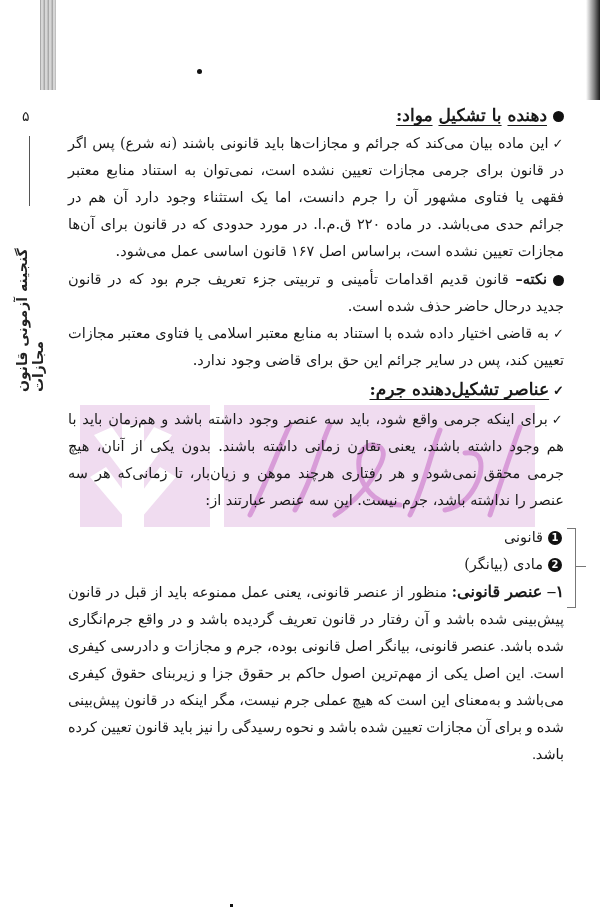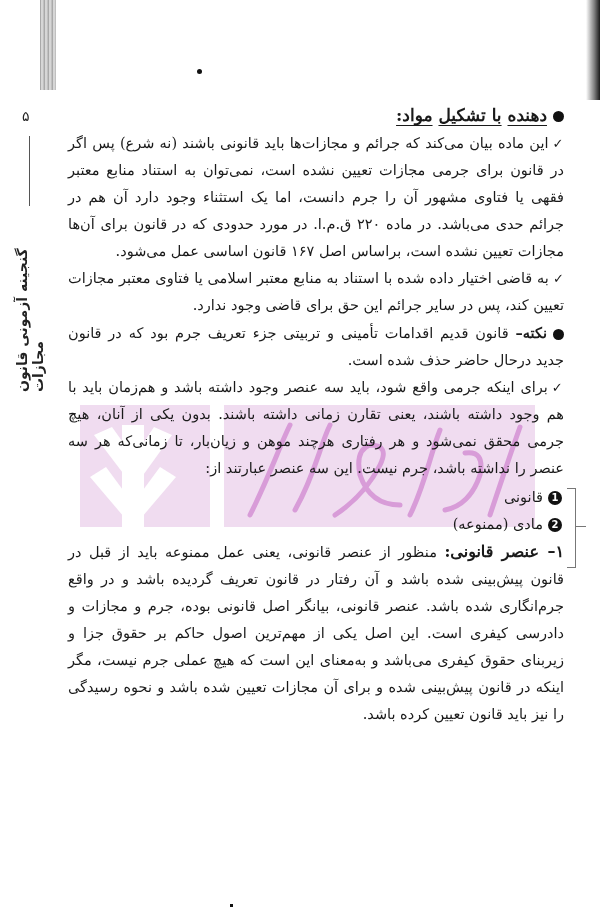--- a/index.html
+++ b/index.html
@@ -48,33 +48,33 @@
       direction: rtl; text-align: justify; z-index: 1;
       font-size: 14.5px; line-height: 27px;
     }
     .content p { margin: 0; }
     .h-bullet { font-weight: bold; font-size: 17px; line-height: 30px; }
     .h-bullet .u { text-decoration: underline; text-underline-offset: 4px; margin-top: 25px; }
     .bullet-dot { display: inline-block; width: 11px; height: 11px; border-radius: 50%; background: #111; margin-left: 6px; vertical-align: middle; }
     .check { margin-left: 4px; font-size: 13px; }
     .bold { font-weight: bold; }
 
-    .elements-list { position: relative; margin-top: 2px; padding-right: 2px; }
+    .elements-list { position: relative; margin-top: 10px; padding-right: 2px; }
     .elements-list .li { line-height: 27px; }
     .num-badge {
       display: inline-block; width: 14px; height: 14px; border-radius: 50%;
       background: #111; color: #fff; font-size: 10px; line-height: 14px; text-align: center;
       font-family: "DejaVu Sans", sans-serif; font-weight: bold; margin-left: 5px; vertical-align: middle;
     }
     .bracket {
       position: absolute; right: -12px; top: 4px; width: 8px; height: 78px;
       border-right: 1px solid #777; border-top: 1px solid #777; border-bottom: 1px solid #777;
     }
     .bracket-tick { position: absolute; right: -22px; top: 42px; width: 10px; height: 1px; background: #777; }
-    .section-1 { margin-top: 6px; }
+    .section-1 { margin-top: 6px; font-family: Liberation Serif, serif; }
   </style>
 </head>
 <body>
 
 <div class="scan-edge-left"></div>
 <div class="scan-edge-right"></div>
 <div class="dot-top"></div>
 <div class="dot-bottom"></div>
 
 <div class="running-head">
@@ -110,40 +110,43 @@
 
   <p class="h-bullet">
     <span class="bullet-dot"></span><span class="u">دهنده</span> <span class="u">با تشکیل</span> <span class="u">مواد:</span>
   </p>
 
   <p>
     <span class="check">✓</span><span>این ماده بیان می‌کند که جرائم و مجازات‌ها باید قانونی باشند (نه شرع) پس اگر در قانون برای جرمی مجازات تعیین نشده است، نمی‌توان به استناد منابع معتبر فقهی یا فتاوی مشهور آن را جرم دانست، اما یک استثناء وجود دارد آن هم در جرائم حدی می‌باشد. در ماده ۲۲۰ ق.م.ا. در مورد حدودی که در قانون برای آن‌ها مجازات تعیین نشده است، براساس اصل ۱۶۷ قانون اساسی عمل می‌شود.</span>
   </p>
 
   <p>
+    <span class="bullet-dot"></span><span class="bold">نکته–</span> <span>قانون قدیم اقدامات تأمینی و تربیتی جزء تعریف جرم بود که در قانون جدید درحال حاضر حذف شده است.</span>
+  </p>
+
+  <p>
     <span class="check">✓</span><span>به قاضی اختیار داده شده با استناد به منابع معتبر اسلامی یا فتاوی معتبر مجازات تعیین کند، پس در سایر جرائم این حق برای قاضی وجود ندارد.</span>
   </p>
 
-  <p>
-    <span class="bullet-dot"></span><span class="bold">نکته–</span> <span>قانون قدیم اقدامات تأمینی و تربیتی جزء تعریف جرم بود که در قانون جدید درحال حاضر حذف شده است.</span>
+  <p class="h-bullet">
+    <span class="check">✓</span><span class="u">عناصر تشکیل‌دهنده جرم:</span>
   </p>
-
 
   <p>
     <span class="check">✓</span><span>برای اینکه جرمی واقع شود، باید سه عنصر وجود داشته باشد و هم‌زمان باید با هم وجود داشته باشند، یعنی تقارن زمانی داشته باشند. بدون یکی از آنان، هیچ جرمی محقق نمی‌شود و هر رفتاری هرچند موهن و زیان‌بار، تا زمانی‌که هر سه عنصر را نداشته باشد، جرم نیست. این سه عنصر عبارتند از:</span>
   </p>
 
   <div class="elements-list">
     <div class="bracket"></div>
     <div class="bracket-tick"></div>
     <div class="li">
       <span class="num-badge">1</span><span>قانونی</span>
     </div>
     <div class="li">
-      <span class="num-badge">2</span><span>مادی (ممنوعه)</span>
+      <span class="num-badge">2</span><span>مادی (بیانگر)</span>
     </div>
   </div>
 
   <p class="section-1">
     <span class="bold" style="font-size:16px">۱– عنصر قانونی:</span> <span>منظور از عنصر قانونی، یعنی عمل ممنوعه باید از قبل در قانون پیش‌بینی شده باشد و آن رفتار در قانون تعریف گردیده باشد و در واقع جرم‌انگاری شده باشد. عنصر قانونی، بیانگر اصل قانونی بوده، جرم و مجازات و دادرسی کیفری است. این اصل یکی از مهم‌ترین اصول حاکم بر حقوق جزا و زیربنای حقوق کیفری می‌باشد و به‌معنای این است که هیچ عملی جرم نیست، مگر اینکه در قانون پیش‌بینی شده و برای آن مجازات تعیین شده باشد و نحوه رسیدگی را نیز باید قانون تعیین کرده باشد.</span>
   </p>
 
 </div>
 
 </body></html>

